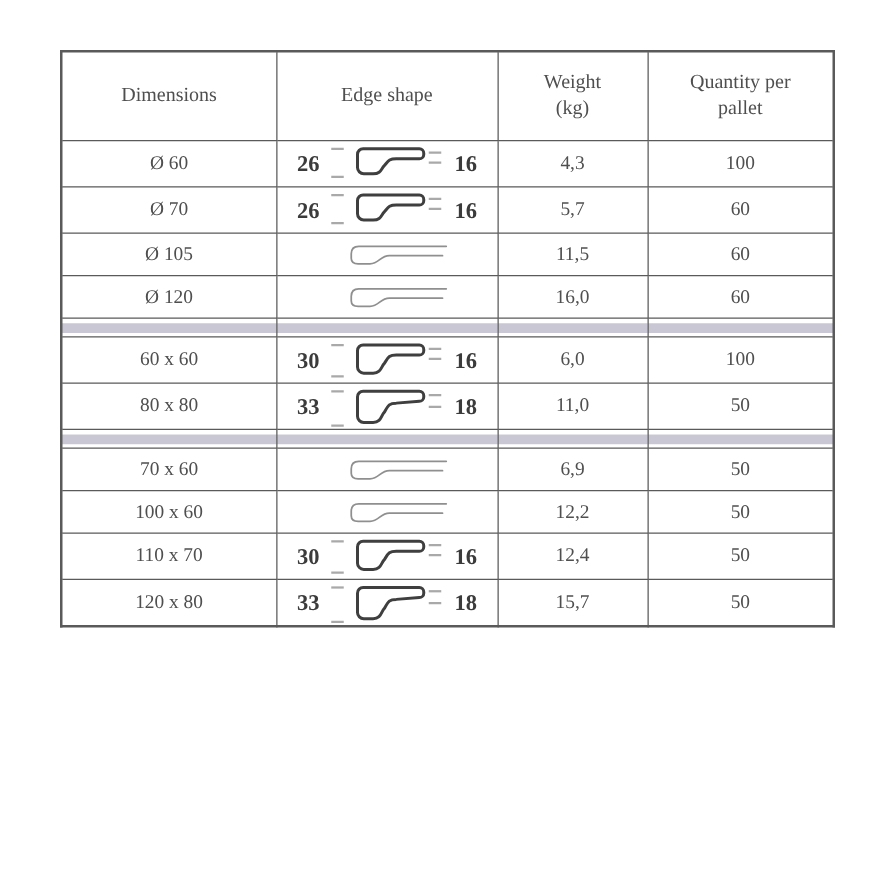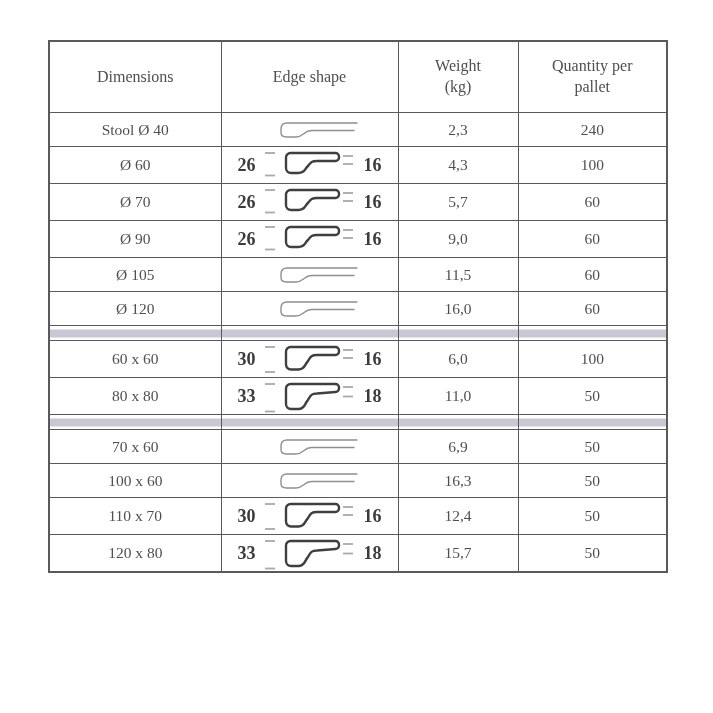--- a/index.html
+++ b/index.html
@@ -58,32 +58,20 @@
             <div>(kg)</div>
           </th>
           <th>
             <div>Quantity per</div>
             <div>pallet</div>
           </th>
         </tr>
     </thead>
     <tbody id="table-body">
         <tr>
-          <td>Stool Ø 40</td>
-          <td>
-            <div class="edge-wrap">
-              <svg width="100" height="26" viewBox="0 0 100 26">
-                <path d="M 97 6 L 27 6 Q 21 6 21 12 L 21 15.5 Q 21 20 26.5 20 L 36 20 C 43.5 20 44 13.5 51.5 13.5 L 94 13.5" fill="none" stroke="#8f8f8f" stroke-width="1.4" stroke-linecap="round" stroke-linejoin="round"></path>
-              </svg>
-            </div>
-          </td>
-          <td>2,3</td>
-          <td>240</td>
-        </tr>
-        <tr>
           <td>Ø 60</td>
           <td>
             <div class="edge-wrap">
               <span class="dim-num">26</span>
               <svg width="92" height="36" viewBox="0 0 92 36">
                 <line x1="1" y1="6" x2="11" y2="6" stroke="#a9a9a9" stroke-width="1.8"></line>
                 <line x1="1" y1="28.5" x2="11" y2="28.5" stroke="#a9a9a9" stroke-width="1.8"></line>
                 <line x1="79" y1="9" x2="89" y2="9" stroke="#a9a9a9" stroke-width="1.8"></line>
                 <line x1="79" y1="17" x2="89" y2="17" stroke="#a9a9a9" stroke-width="1.8"></line>
                 <path d="M 26.5 6 L 71.5 6 A 3.5 3.5 0 0 1 75 9.5 L 75 10.5 A 3.5 3.5 0 0 1 71.5 14 L 53 14 C 47 14 46.5 16 43.5 19.5 C 40.8 22 41 26 34.5 26 L 27 26 A 5 5 0 0 1 22 21 L 22 10.5 A 4.5 4.5 0 0 1 26.5 6 Z" fill="none" stroke="#3f3f3f" stroke-width="2.4" stroke-linejoin="round"></path>
@@ -106,38 +94,20 @@
                 <line x1="79" y1="17" x2="89" y2="17" stroke="#a9a9a9" stroke-width="1.8"></line>
                 <path d="M 26.5 6 L 71.5 6 A 3.5 3.5 0 0 1 75 9.5 L 75 10.5 A 3.5 3.5 0 0 1 71.5 14 L 53 14 C 47 14 46.5 16 43.5 19.5 C 40.8 22 41 26 34.5 26 L 27 26 A 5 5 0 0 1 22 21 L 22 10.5 A 4.5 4.5 0 0 1 26.5 6 Z" fill="none" stroke="#3f3f3f" stroke-width="2.4" stroke-linejoin="round"></path>
               </svg>
               <span class="dim-num">16</span>
             </div>
           </td>
           <td>5,7</td>
           <td>60</td>
         </tr>
         <tr>
-          <td>Ø 90</td>
-          <td>
-            <div class="edge-wrap">
-              <span class="dim-num">26</span>
-              <svg width="92" height="36" viewBox="0 0 92 36">
-                <line x1="1" y1="6" x2="11" y2="6" stroke="#a9a9a9" stroke-width="1.8"></line>
-                <line x1="1" y1="28.5" x2="11" y2="28.5" stroke="#a9a9a9" stroke-width="1.8"></line>
-                <line x1="79" y1="9" x2="89" y2="9" stroke="#a9a9a9" stroke-width="1.8"></line>
-                <line x1="79" y1="17" x2="89" y2="17" stroke="#a9a9a9" stroke-width="1.8"></line>
-                <path d="M 26.5 6 L 71.5 6 A 3.5 3.5 0 0 1 75 9.5 L 75 10.5 A 3.5 3.5 0 0 1 71.5 14 L 53 14 C 47 14 46.5 16 43.5 19.5 C 40.8 22 41 26 34.5 26 L 27 26 A 5 5 0 0 1 22 21 L 22 10.5 A 4.5 4.5 0 0 1 26.5 6 Z" fill="none" stroke="#3f3f3f" stroke-width="2.4" stroke-linejoin="round"></path>
-              </svg>
-              <span class="dim-num">16</span>
-            </div>
-          </td>
-          <td>9,0</td>
-          <td>60</td>
-        </tr>
-        <tr>
           <td>Ø 105</td>
           <td>
             <div class="edge-wrap">
               <svg width="100" height="26" viewBox="0 0 100 26">
                 <path d="M 97 6 L 27 6 Q 21 6 21 12 L 21 15.5 Q 21 20 26.5 20 L 36 20 C 43.5 20 44 13.5 51.5 13.5 L 94 13.5" fill="none" stroke="#8f8f8f" stroke-width="1.4" stroke-linecap="round" stroke-linejoin="round"></path>
               </svg>
             </div>
           </td>
           <td>11,5</td>
           <td>60</td>
@@ -216,21 +186,21 @@
         </tr>
         <tr>
           <td>100 x 60</td>
           <td>
             <div class="edge-wrap">
               <svg width="100" height="26" viewBox="0 0 100 26">
                 <path d="M 97 6 L 27 6 Q 21 6 21 12 L 21 15.5 Q 21 20 26.5 20 L 36 20 C 43.5 20 44 13.5 51.5 13.5 L 94 13.5" fill="none" stroke="#8f8f8f" stroke-width="1.4" stroke-linecap="round" stroke-linejoin="round"></path>
               </svg>
             </div>
           </td>
-          <td>16,3</td>
+          <td>12,2</td>
           <td>50</td>
         </tr>
         <tr>
           <td>110 x 70</td>
           <td>
             <div class="edge-wrap">
               <span class="dim-num">30</span>
               <svg width="92" height="36" viewBox="0 0 92 36">
                 <line x1="1" y1="6" x2="11" y2="6" stroke="#a9a9a9" stroke-width="1.8"></line>
                 <line x1="1" y1="31" x2="11" y2="31" stroke="#a9a9a9" stroke-width="1.8"></line>

